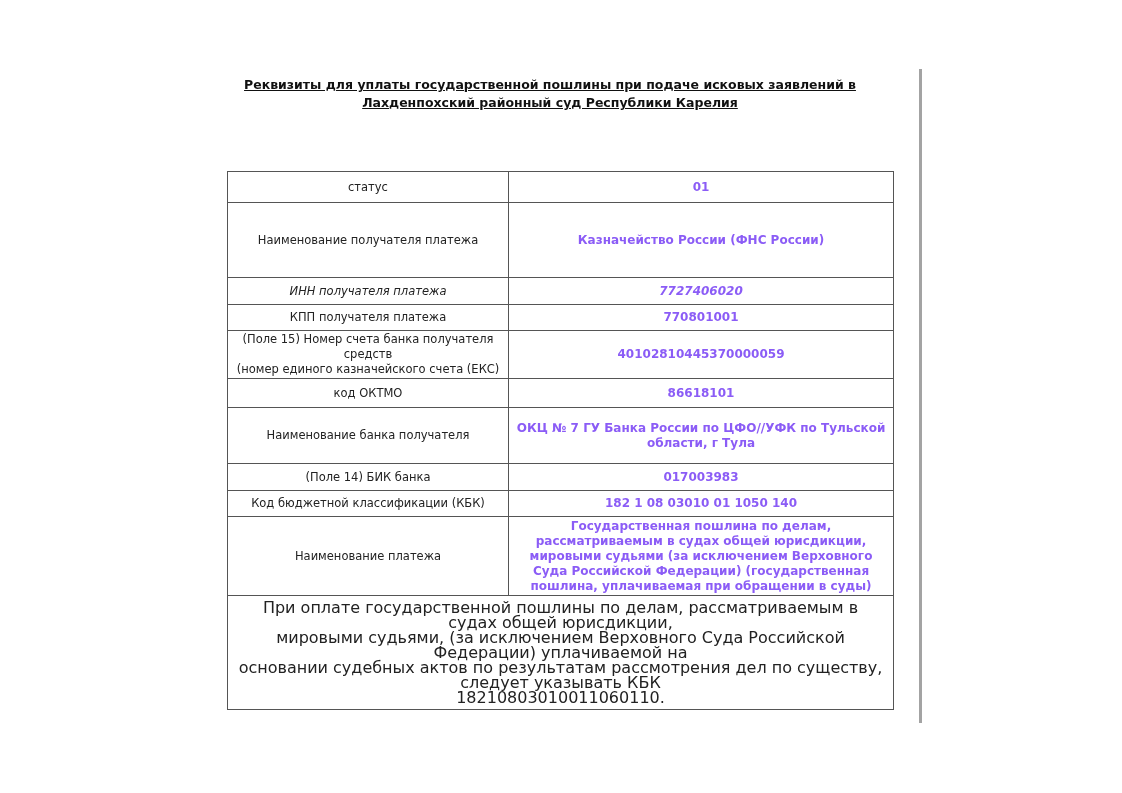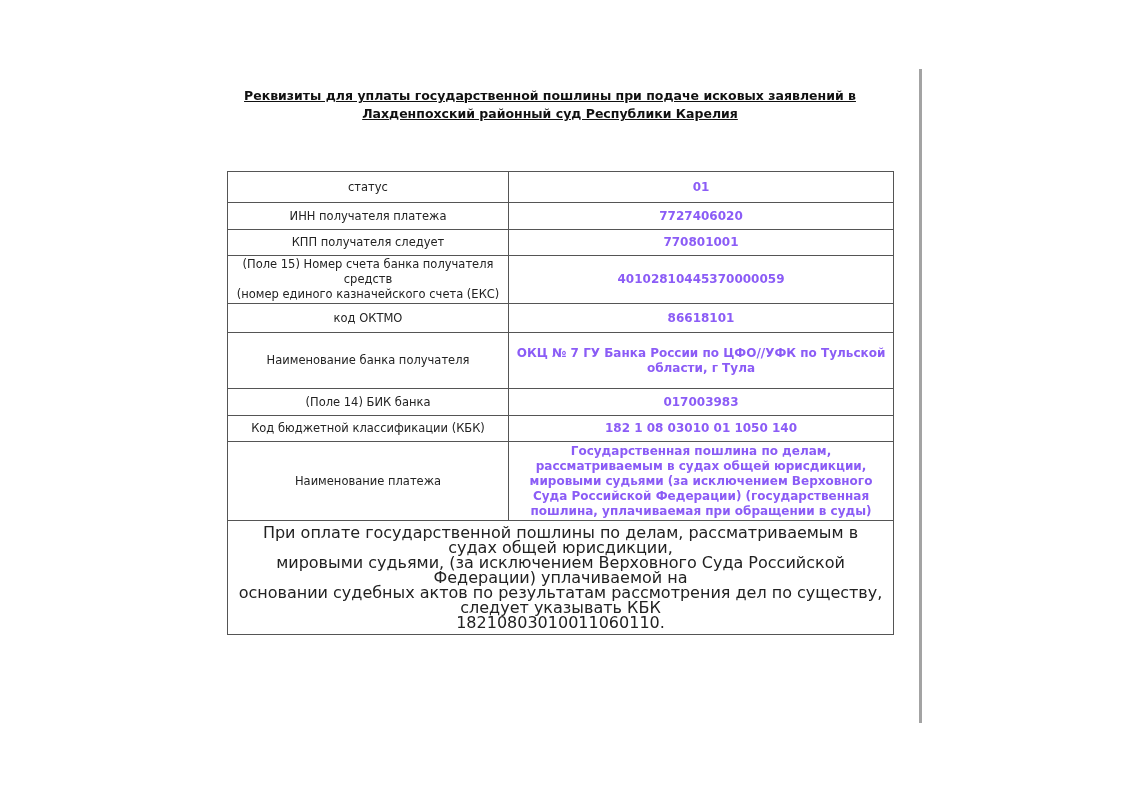--- a/index.html
+++ b/index.html
@@ -5,21 +5,21 @@
   html, body { margin: 0; padding: 0; }
   body {
     width: 1122px; height: 793px; background: #ffffff; position: relative;
     overflow: hidden; font-family: "DejaVu Sans", "Liberation Sans", sans-serif; color: #111;
   }
   .page-edge {
     position: absolute; left: 919px; top: 69px; width: 3px; height: 654px;
     background: #a3a3a3;
   }
   .doc-title {
-    position: absolute; left: 230px; top: 87px; width: 640px;
+    position: absolute; left: 230px; top: 76px; width: 640px;
     text-align: center; font-weight: bold; font-size: 12.5px; line-height: 18px;
     text-decoration: underline; color: #111;
   }
   table.req {
     position: absolute; left: 227px; top: 171px; width: 667px;
     border-collapse: collapse; table-layout: fixed;
     font-size: 11.5px;
     border-radius: 21px;
   }
   table.req td {
@@ -38,26 +38,30 @@
   <div>Реквизиты для уплаты государственной пошлины при подаче исковых заявлений в</div>
   <div>Лахденпохский районный суд Республики Карелия</div>
 </div>
 
 <table class="req">
   <tbody id="req-body">
       <tr style="height: 31px;">
         <td class="lbl">статус</td>
         <td class="val">01</td>
       </tr>
-      <tr style="height: 27px;">
+      <tr style="height: 75px;">
+        <td class="lbl">Наименование получателя платежа</td>
+        <td class="val">Казначейство России (ФНС России)</td>
+      </tr>
+      <tr style="height: 27px; font-style: italic;">
         <td class="lbl">ИНН получателя платежа</td>
         <td class="val">7727406020</td>
       </tr>
       <tr style="height: 26px;">
-        <td class="lbl">КПП получателя следует</td>
+        <td class="lbl">КПП получателя платежа</td>
         <td class="val">770801001</td>
       </tr>
       <tr style="height: 48px; margin-top: 30px;">
         <td class="lbl">
           <div>(Поле 15) Номер счета банка получателя</div>
           <div>средств</div>
           <div>(номер единого казначейского счета (ЕКС)</div>
         </td>
         <td class="val">40102810445370000059</td>
       </tr>

